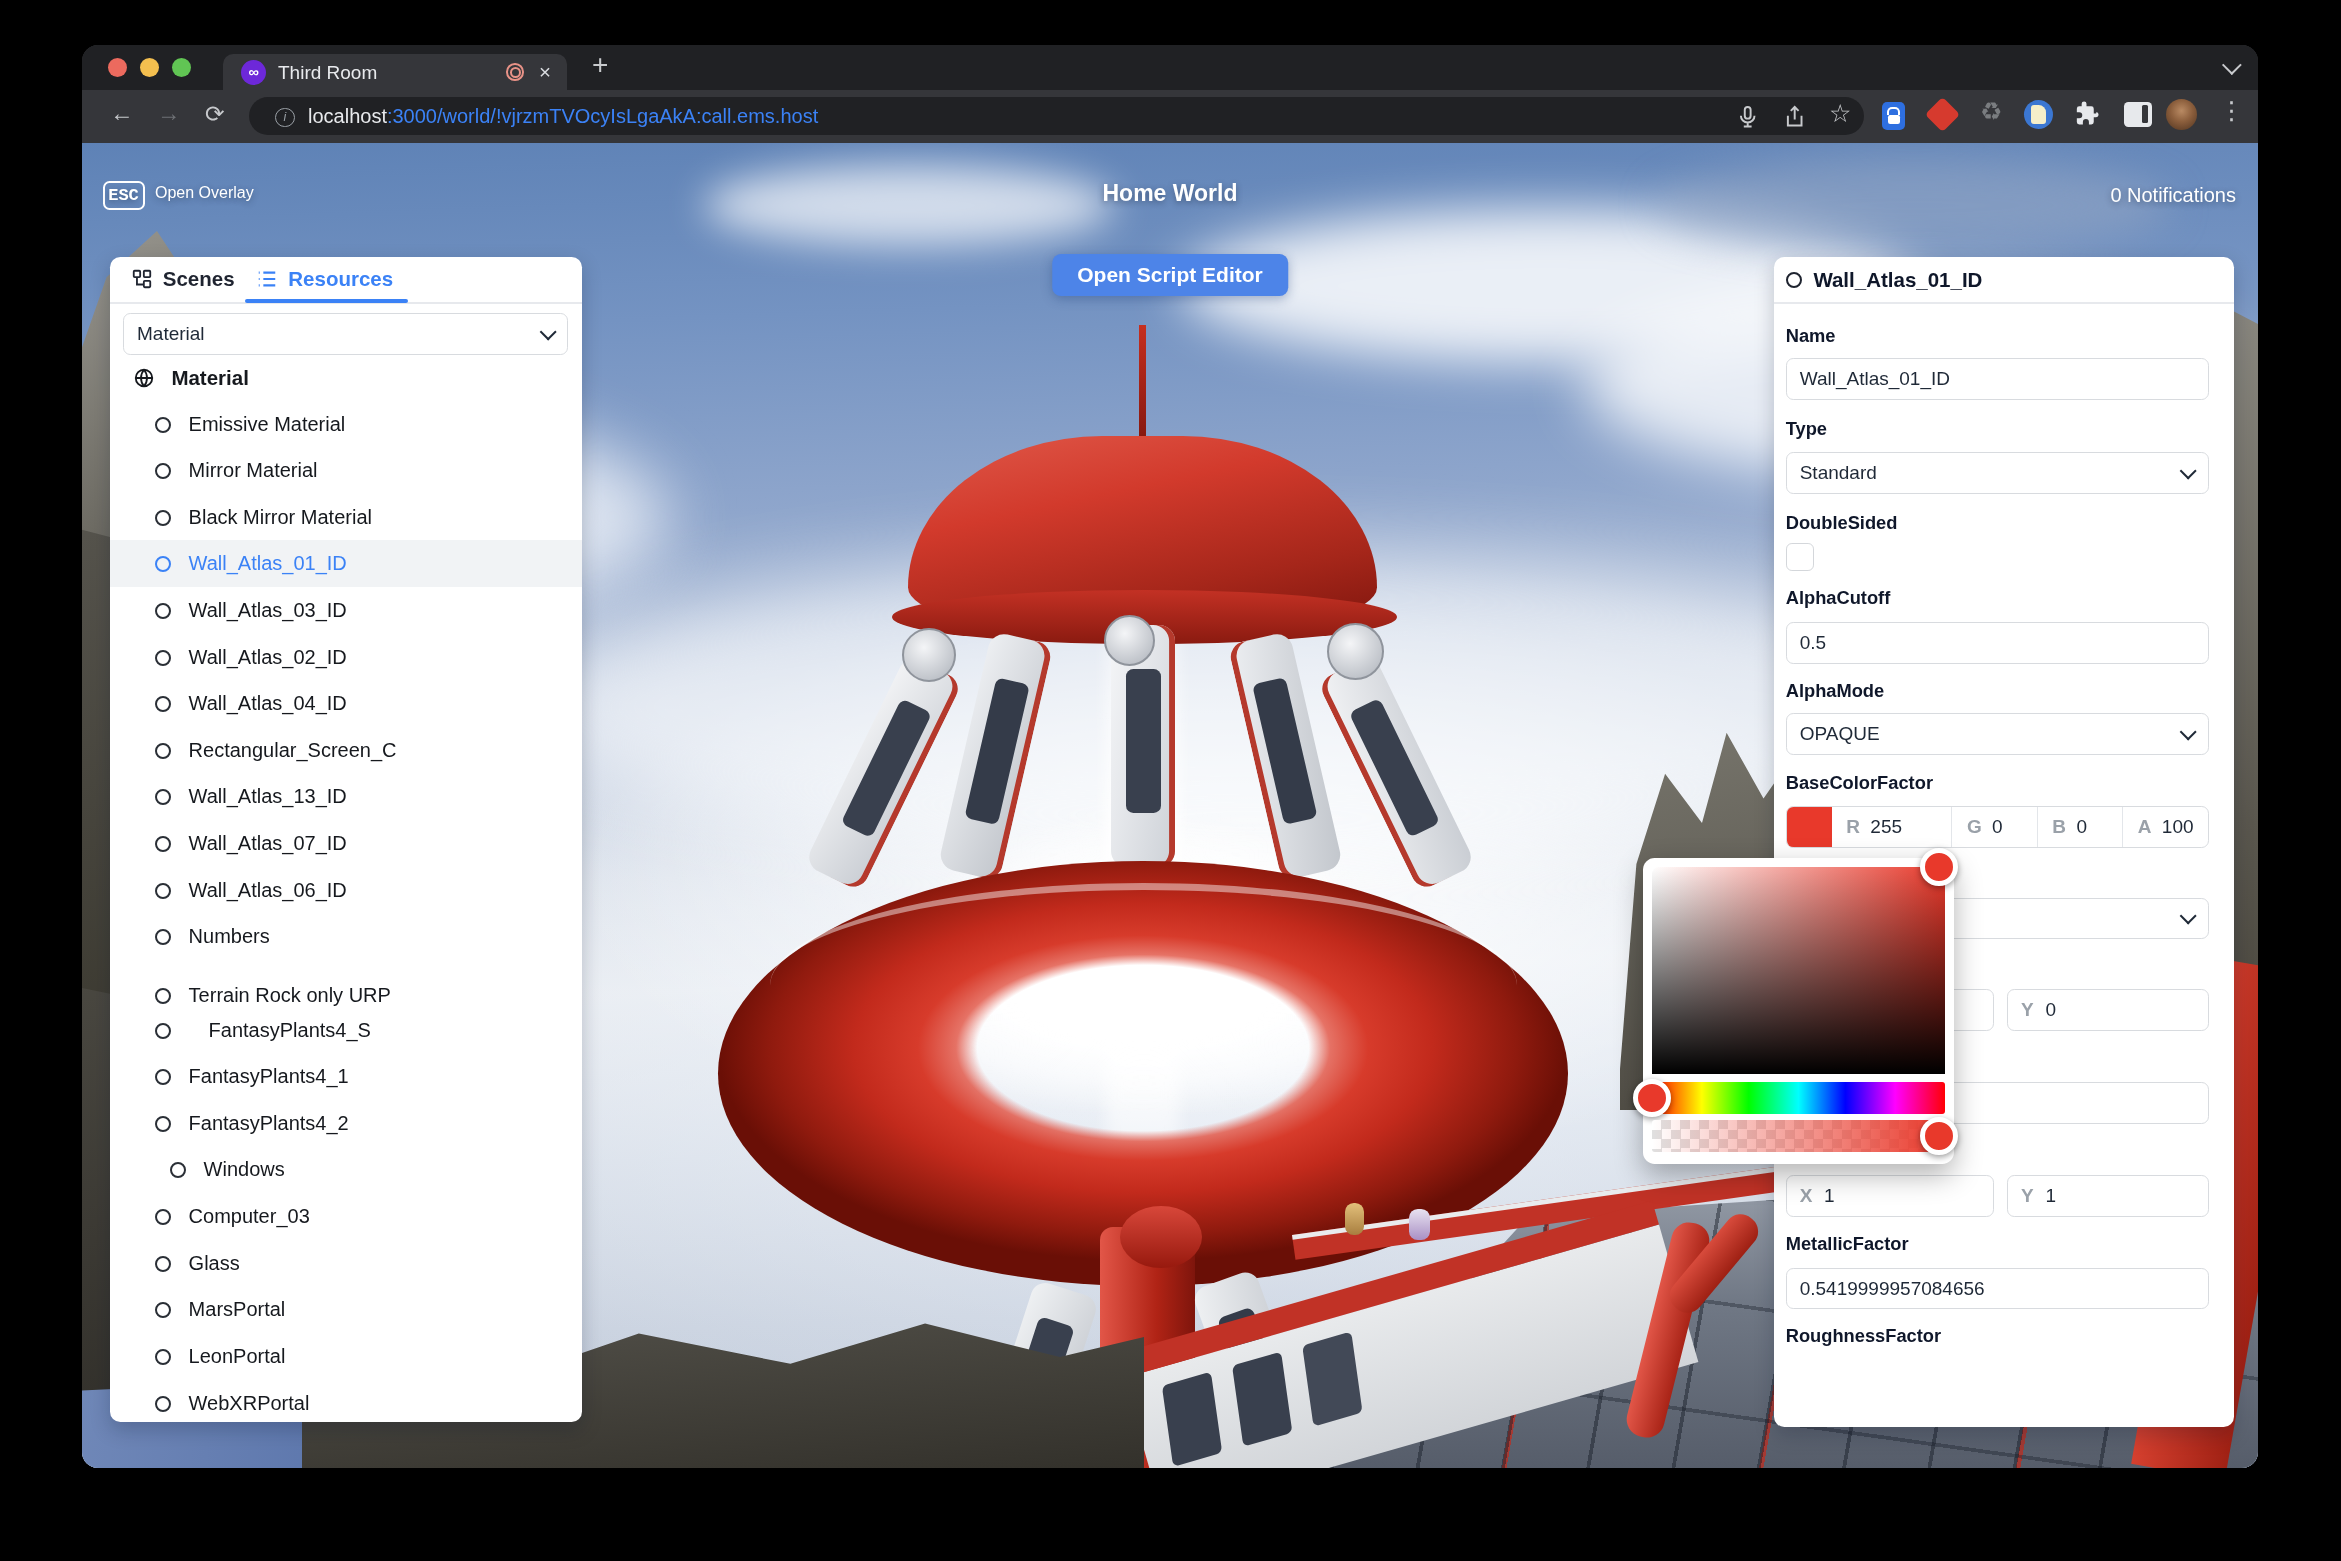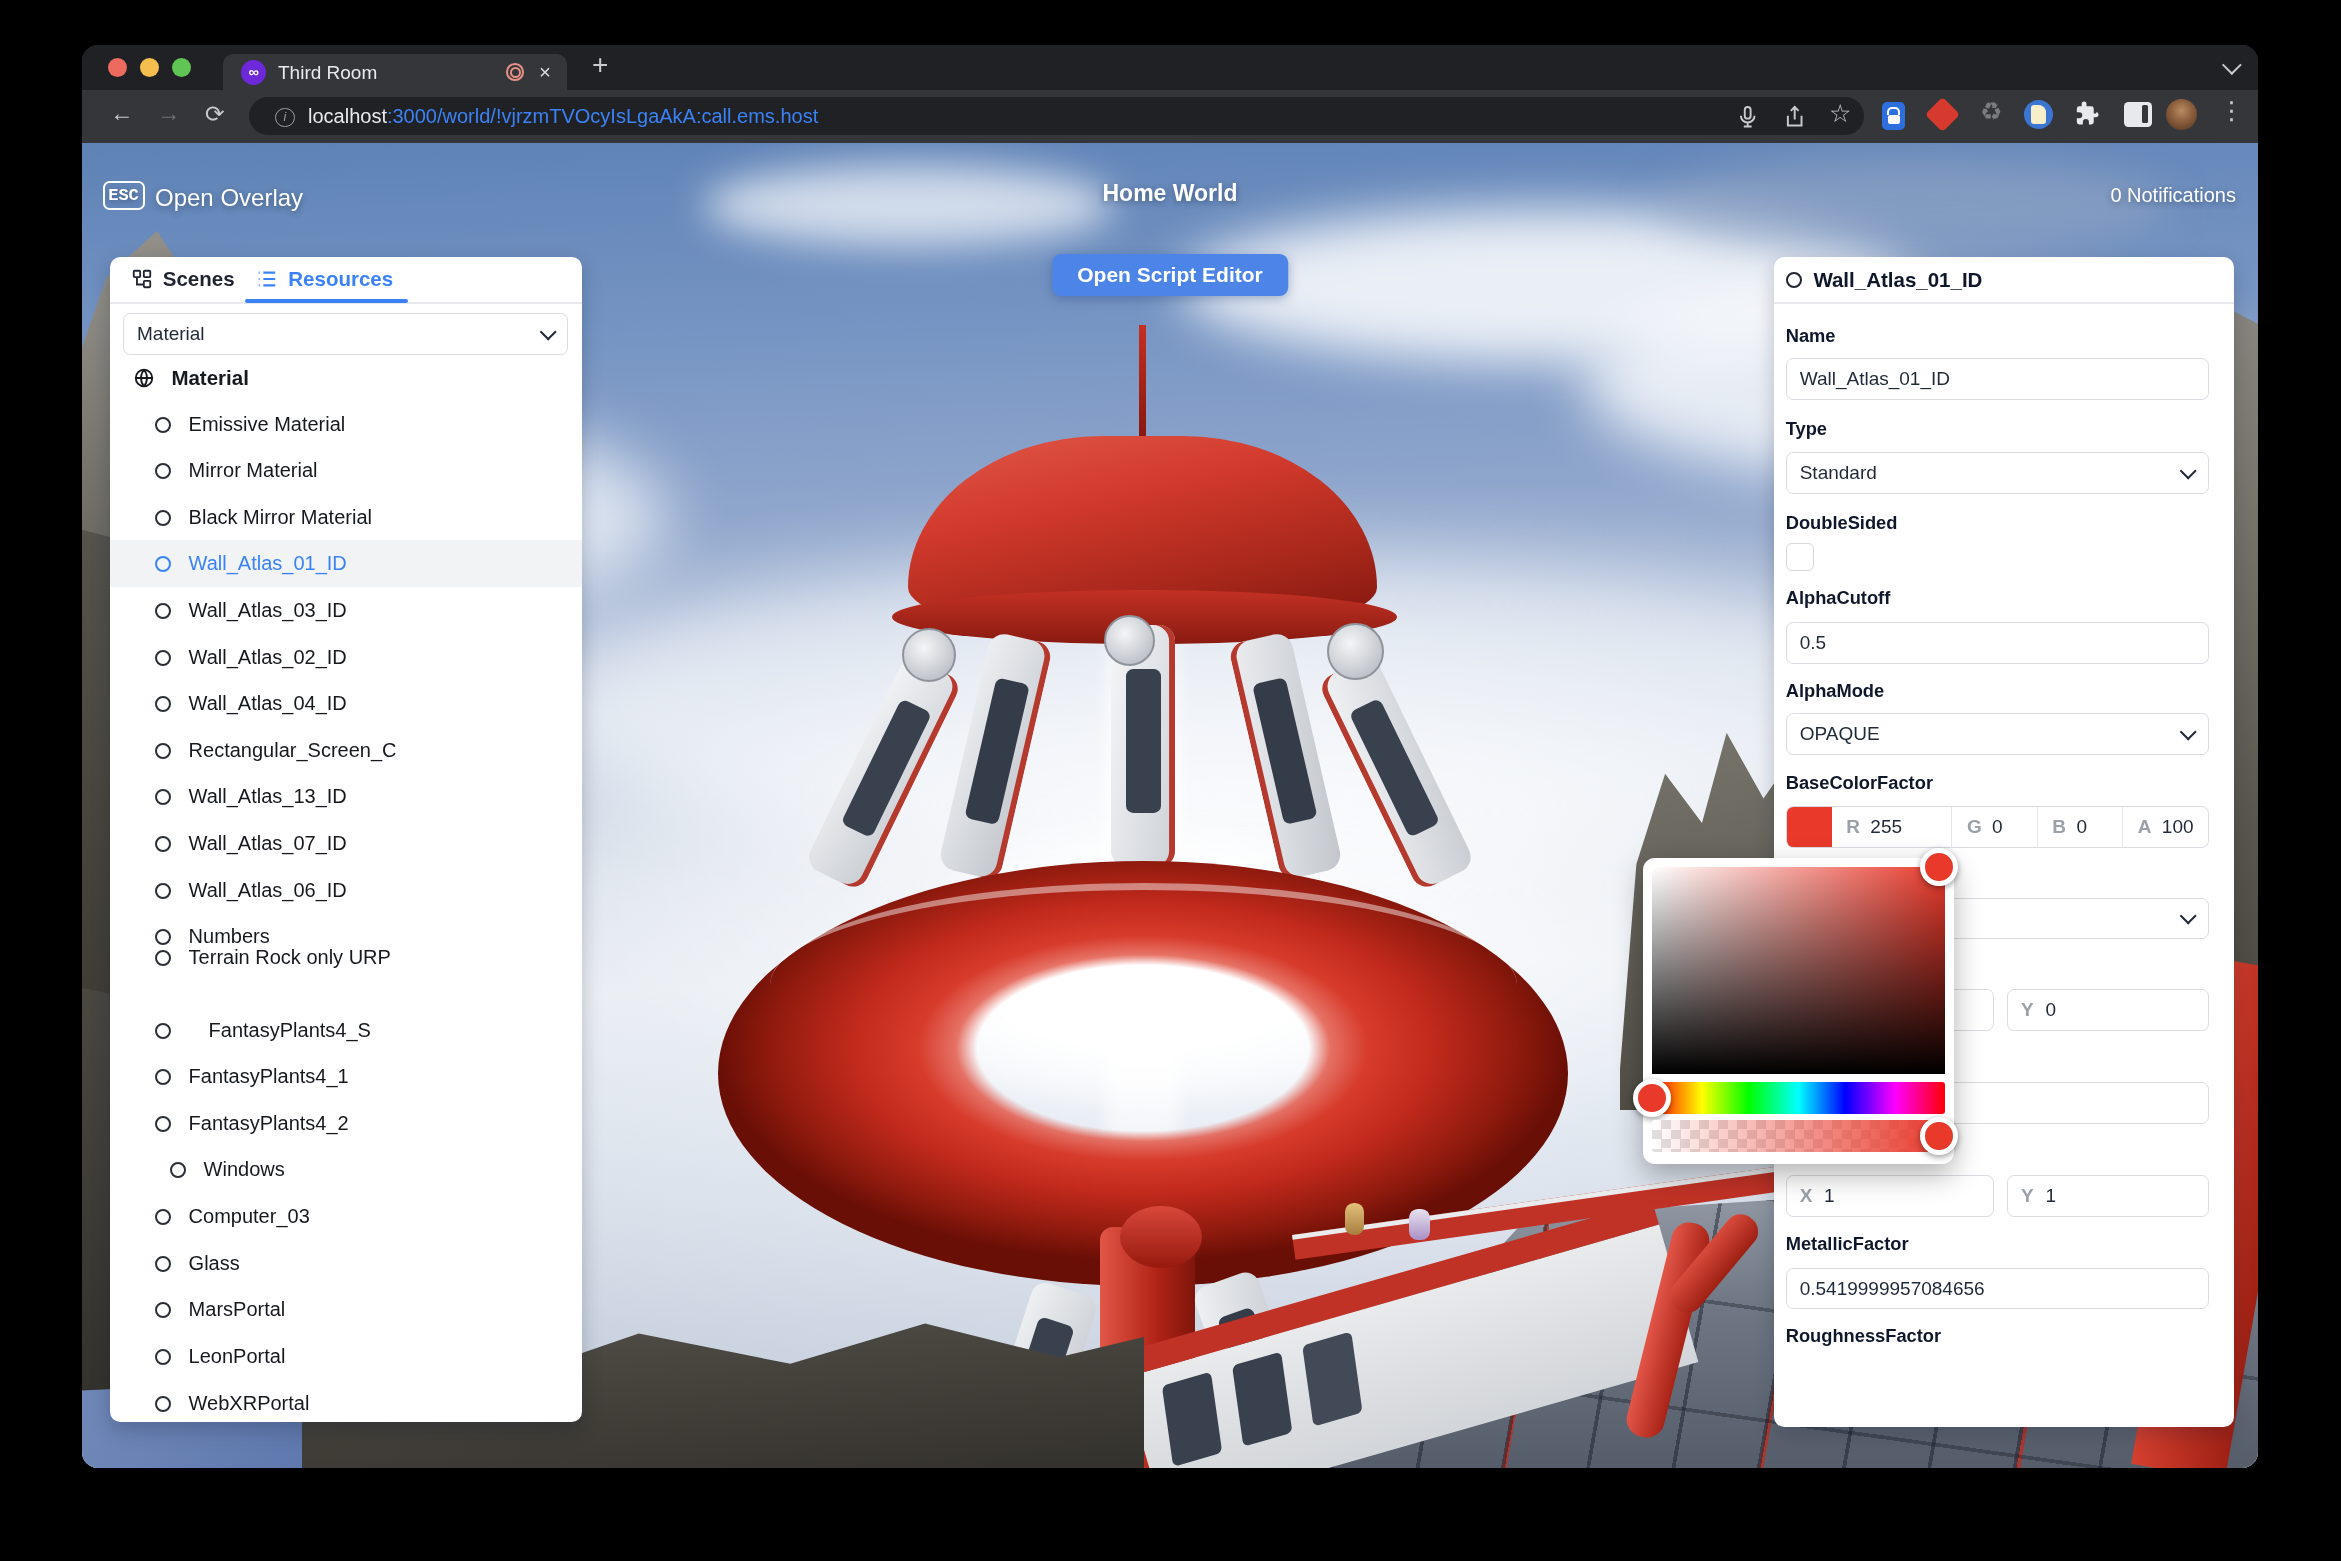--- a/index.html
+++ b/index.html
@@ -202,21 +202,21 @@
     <div class="abs" style="left:1263px;top:1060px;width:19px;height:32px;background:linear-gradient(180deg,#E3C07B,#A87E3F);border-radius:8.8px;"></div>
     <div class="abs" style="left:1327px;top:1066px;width:20.5px;height:31px;background:linear-gradient(180deg,#E8E2F0,#A990C5);border-radius:8.8px;"></div>
 
     <div class="abs" style="left:-7.3px;top:1235px;width:271px;height:92px;background:linear-gradient(100deg,#7088B8,#5C76AC);clip-path:polygon(0 14%,100% 0,84% 100%,0 100%);"></div>
 
     <div class="abs" style="left:220px;top:1157px;width:842px;height:168px;background:linear-gradient(175deg,#55534C,#33312B);clip-path:polygon(0 55%,12% 30%,26% 44%,40% 20%,58% 38%,74% 14%,90% 34%,100% 22%,100% 100%,0 100%);"></div>
 
     <div class="abs" style="left:20.5px;top:38px;width:42px;height:29px;border:2.2px solid #fff;border-radius:6.6px;box-sizing:border-box;text-align:center;font-family:Liberation Mono, monospace;">
       <span class="hudtxt" style="font-size:17px;font-weight:bold;line-height:25px;">ESC</span>
     </div>
-    <div class="abs hudtxt" style="left:73px;top:41px;font-size:24px;">Open Overlay</div>
+    <div class="abs hudtxt" style="left:73px;top:41px;font-size:16px;">Open Overlay</div>
     <div class="abs hudtxt" style="left:0;right:0;top:37px;text-align:center;font-size:23px;font-weight:bold;">Home World</div>
     <div class="abs hudtxt" style="right:22px;top:41px;font-size:20px;">0 Notifications</div>
 
     <div class="abs" style="left:50%;transform:translateX(-50%);top:111px;height:42px;background:#4D84E8;border-radius:8.8px;padding:0 25px;display:flex;align-items:center;box-shadow:0 2.9px 10.3px rgba(30,60,120,.35);">
       <span style="color:#fff;font-size:21px;font-weight:bold;white-space:nowrap;">Open Script Editor</span>
     </div>
 
     <div class="abs card" style="left:28px;top:114px;width:472px;height:1165px;overflow:hidden;">
 
       <div class="abs" style="left:20.5px;top:10.3px;display:flex;align-items:center;gap:10.3px;">
@@ -311,21 +311,21 @@
   <div class="mat-row" style="top: 610px;">
     <span class="mat-ring"></span>
     <span class="mat-label">Wall_Atlas_06_ID</span>
   </div>
 
   <div class="mat-row" style="top: 656px;">
     <span class="mat-ring"></span>
     <span class="mat-label">Numbers</span>
   </div>
 
-  <div class="mat-row" style="top: 677px;">
+  <div class="mat-row" style="top: 715px;">
     <span class="mat-ring"></span>
     <span class="mat-label">Terrain Rock only URP</span>
   </div>
 
   <div class="mat-row" style="top: 750px; gap: 20px;">
     <span class="mat-ring"></span>
     <span class="mat-label">FantasyPlants4_S</span>
   </div>
 
   <div class="mat-row" style="top: 796px;">

